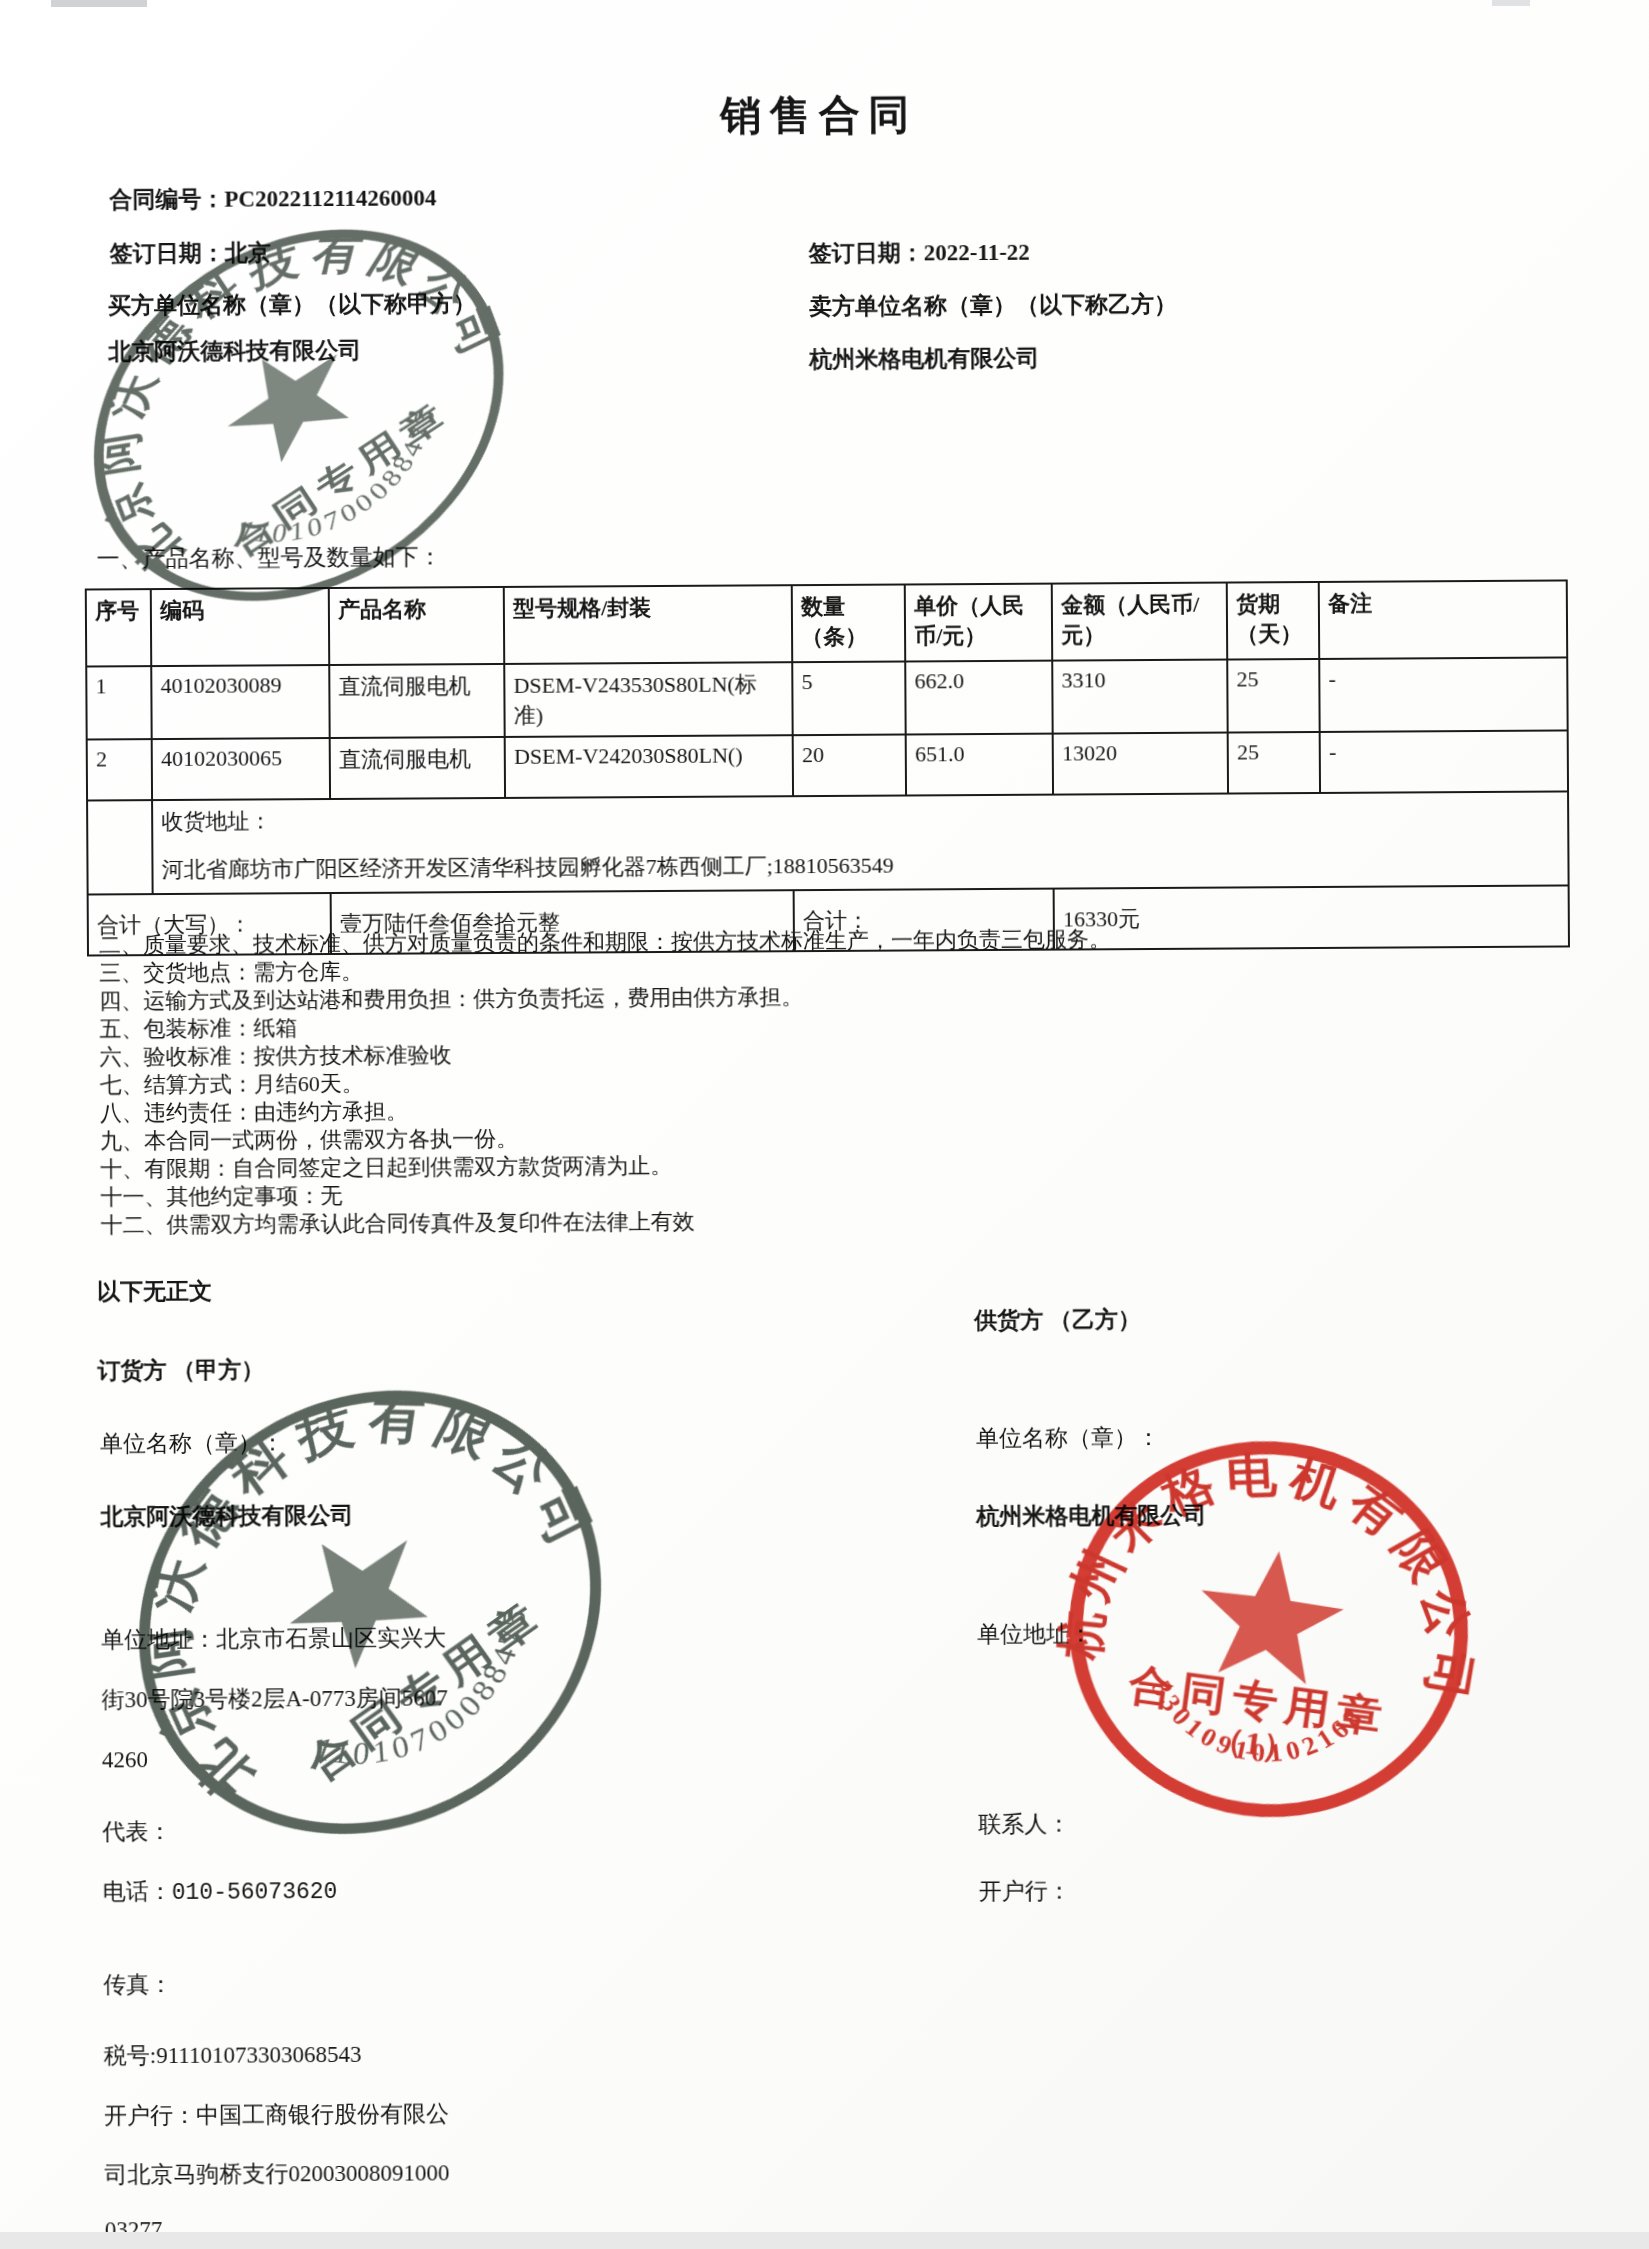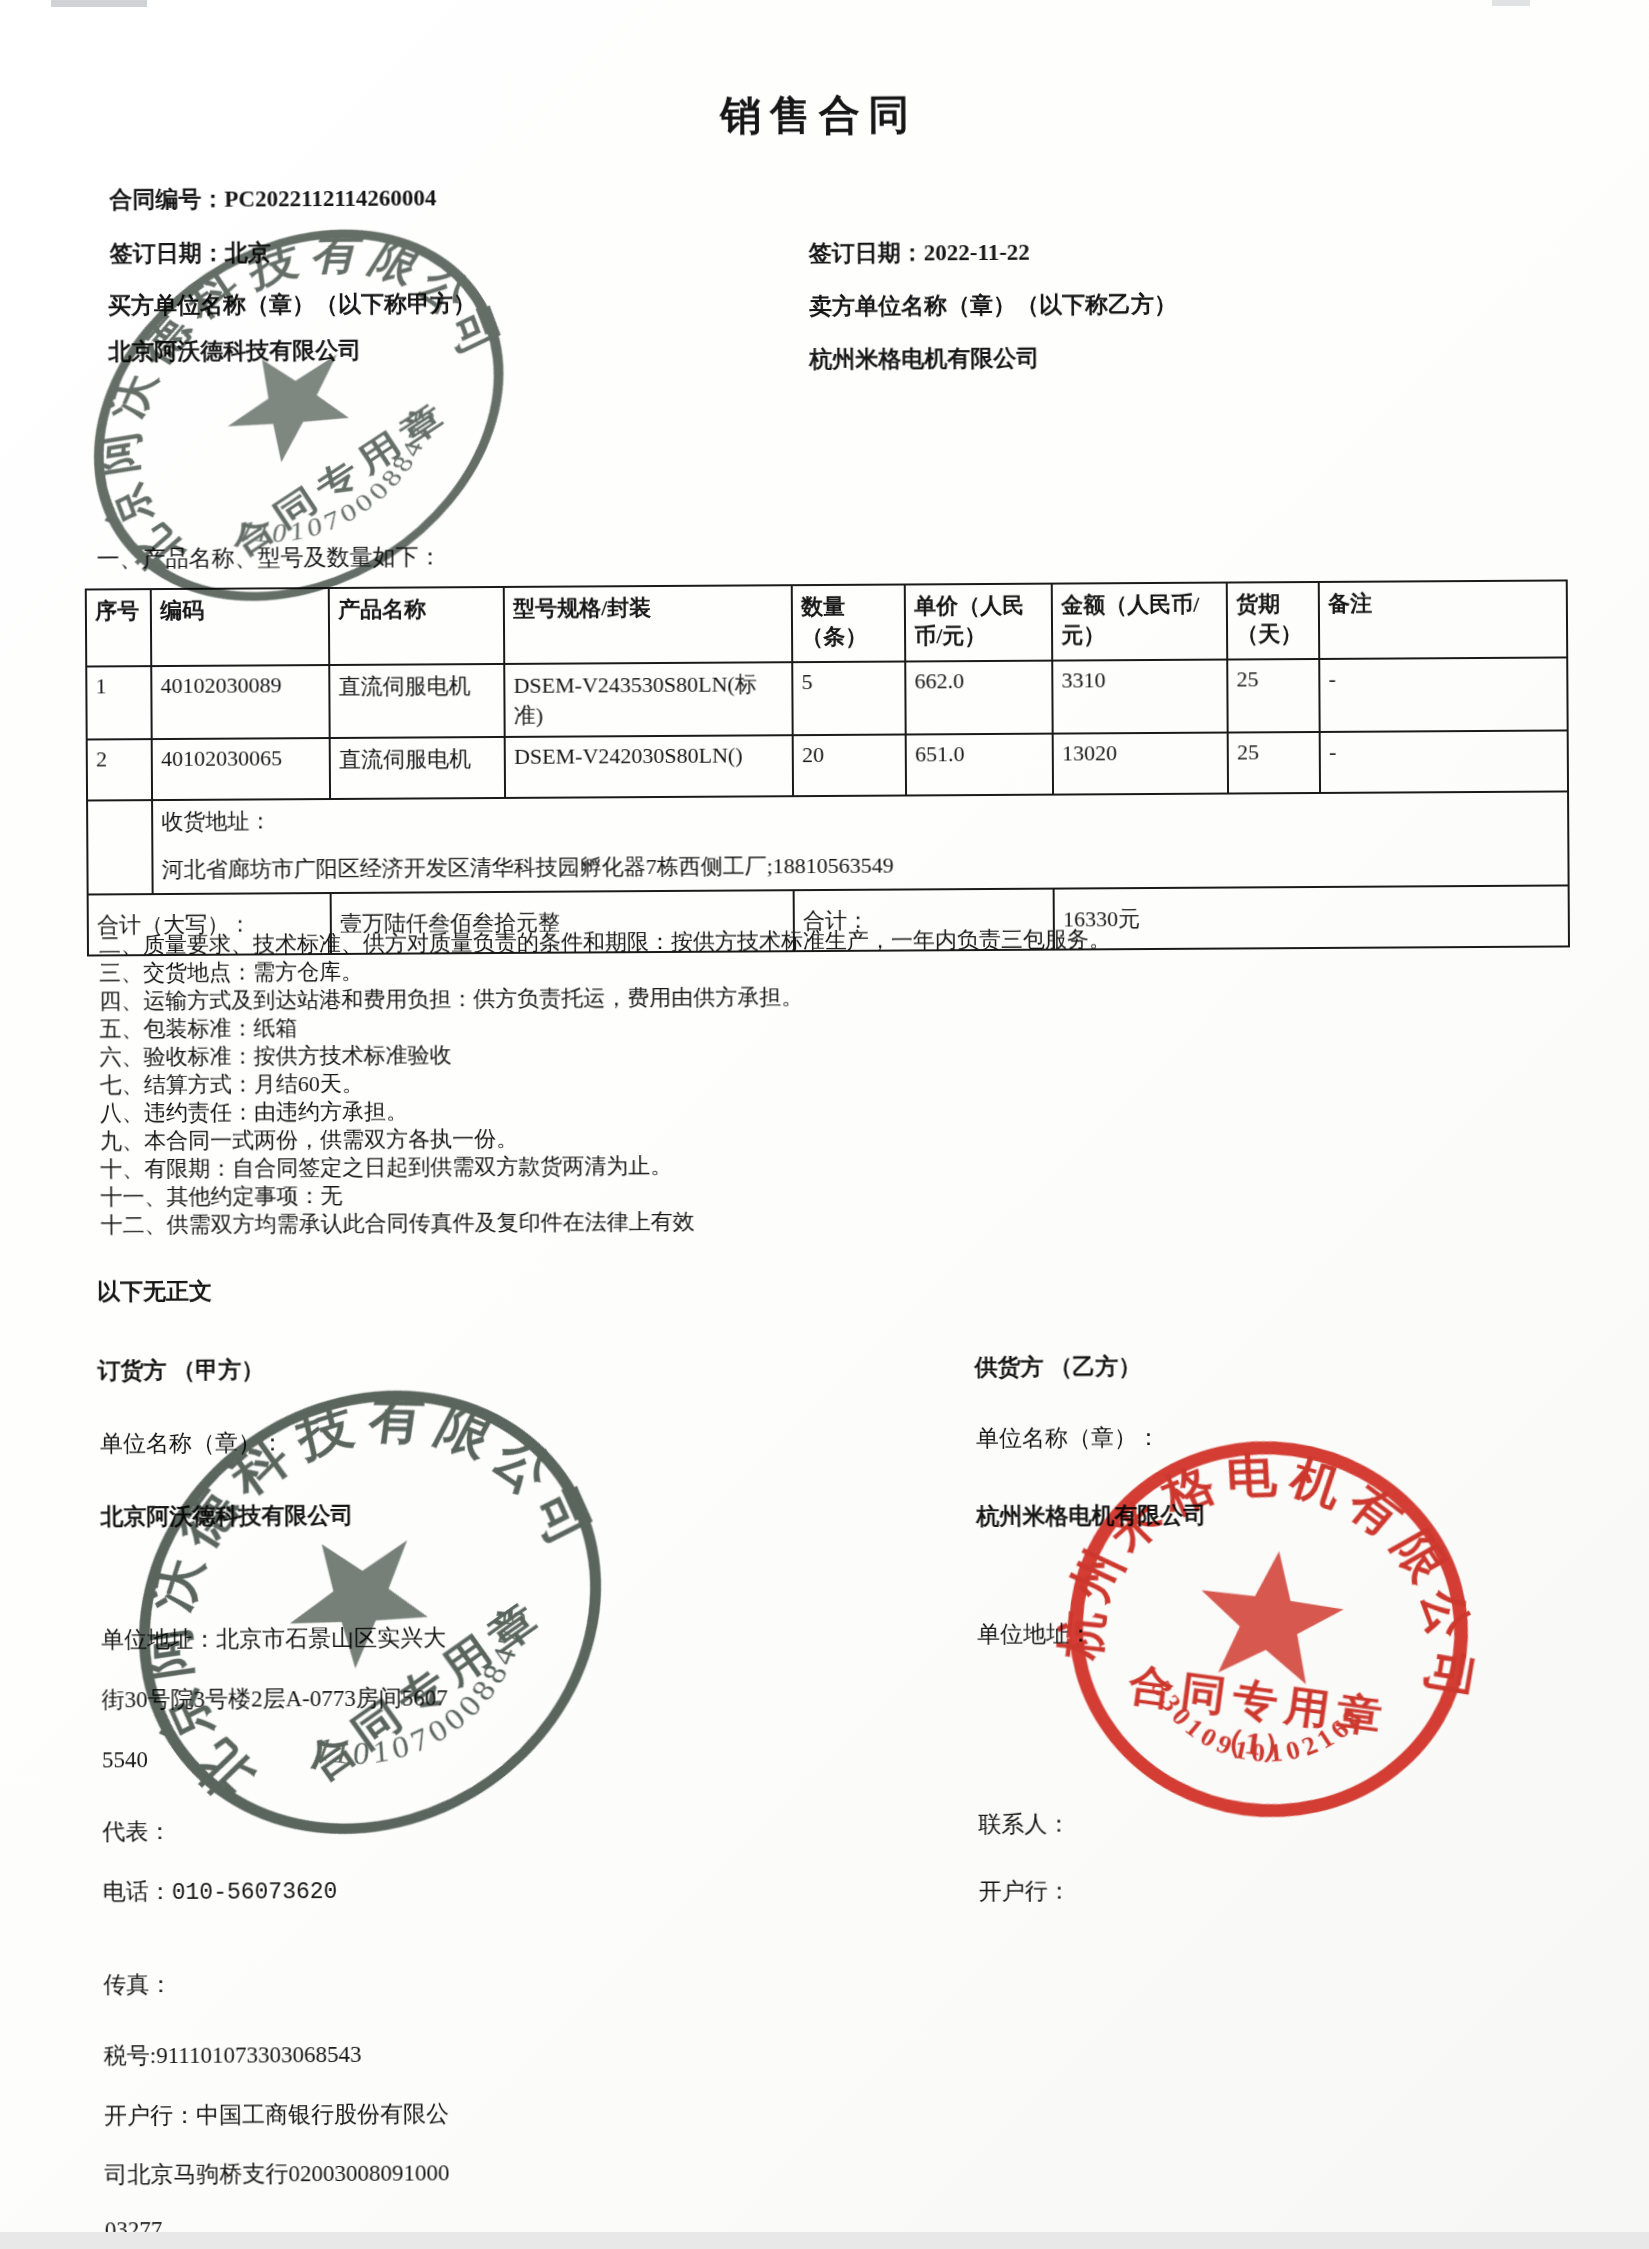--- a/index.html
+++ b/index.html
@@ -139,30 +139,30 @@
       <div>十二、供需双方均需承认此合同传真件及复印件在法律上有效</div>
     </div>
 
     <div class="line" style="left:96px;top:1274px;font-weight:bold;">以下无正文</div>
 
     <div class="line bold" style="left:96px;top:1353px;">订货方 （甲方）</div>
     <div class="line" style="left:98px;top:1426px;">单位名称（章）：</div>
     <div class="line bold" style="left:98px;top:1499px;">北京阿沃德科技有限公司</div>
     <div class="line" style="left:98px;top:1622px;">单位地址：北京市石景山区实兴大</div>
     <div class="line" style="left:98px;top:1682px;">街30号院3号楼2层A-0773房间5607</div>
-    <div class="line" style="left:98px;top:1742px;">5540</div>
+    <div class="line" style="left:98px;top:1742px;">4260</div>
     <div class="line" style="left:98px;top:1814px;">代表：</div>
     <div class="line" style="left:98px;top:1876px;font-family:Liberation Mono, monospace;">电话：010-56073620</div>
     <div class="line" style="left:98px;top:1967px;">传真：</div>
     <div class="line" style="left:98px;top:2038px;">税号:911101073303068543</div>
     <div class="line" style="left:98px;top:2098px;">开户行：中国工商银行股份有限公</div>
     <div class="line" style="left:98px;top:2157px;">司北京马驹桥支行02003008091000</div>
     <div class="line" style="left:98px;top:2212px;">03277</div>
 
-    <div class="line bold" style="left:973px;top:1355px;">供货方 （乙方）</div>
+    <div class="line bold" style="left:973px;top:1308px;">供货方 （乙方）</div>
     <div class="line" style="left:974px;top:1426px;">单位名称（章）：</div>
     <div class="line bold" style="left:974px;top:1504px;">杭州米格电机有限公司</div>
     <div class="line" style="left:974px;top:1622px;">单位地址：</div>
     <div class="line" style="left:974px;top:1812px;">联系人：</div>
     <div class="line" style="left:974px;top:1879px;">开户行：</div>
 
     <svg class="stamp seal-top" viewBox="0 0 400 400" preserveAspectRatio="none">
       <g opacity="0.8">
         <circle cx="200" cy="200" r="186" fill="none" stroke="#3e4a41" stroke-width="9"></circle>
         <path id="arcA1" d="M 52,252 A 155,155 0 1 1 348,252" fill="none"></path>

